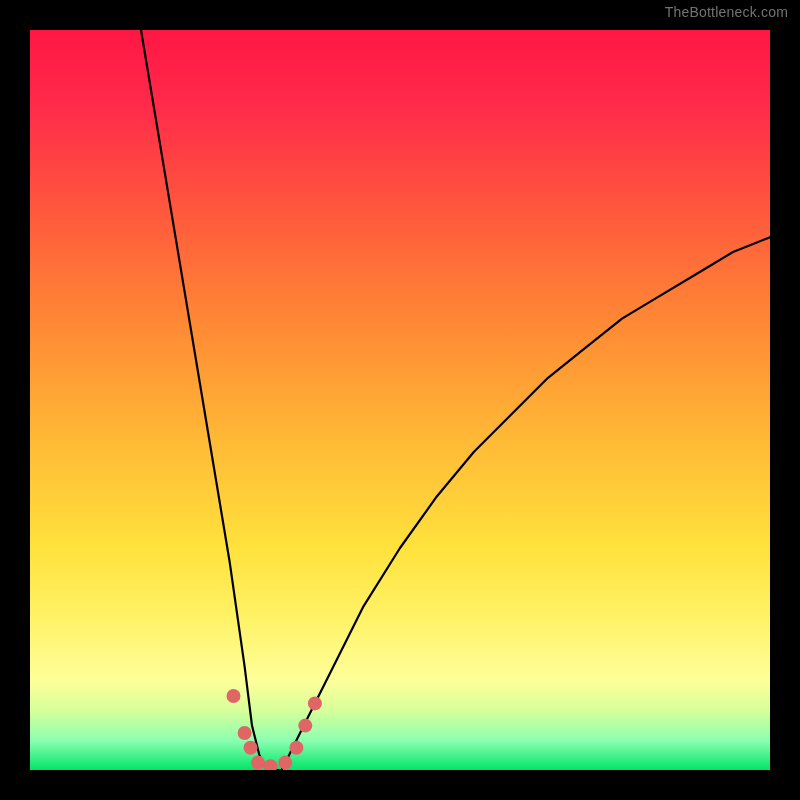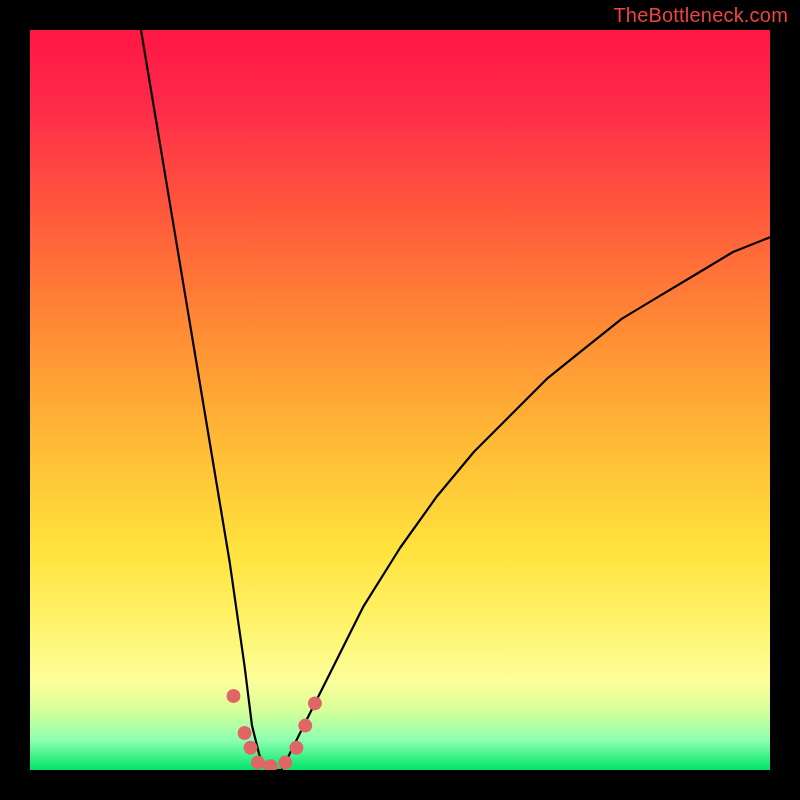--- a/index.html
+++ b/index.html
@@ -29,22 +29,22 @@
     position: absolute;
     left: 0;
     top: 0;
     width: 100%;
     height: 100%;
   }
   .watermark {
     position: absolute;
     top: 4px;
     right: 12px;
-    color: #ef4444;
-    font-size: 20px;
+    color: #737373;
+    font-size: 14px;
     font-weight: 500;
     letter-spacing: 0.2px;
   }
   svg.curve {
     position: absolute;
     left: 0;
     top: 0;
     width: 100%;
     height: 100%;
     pointer-events: none;

